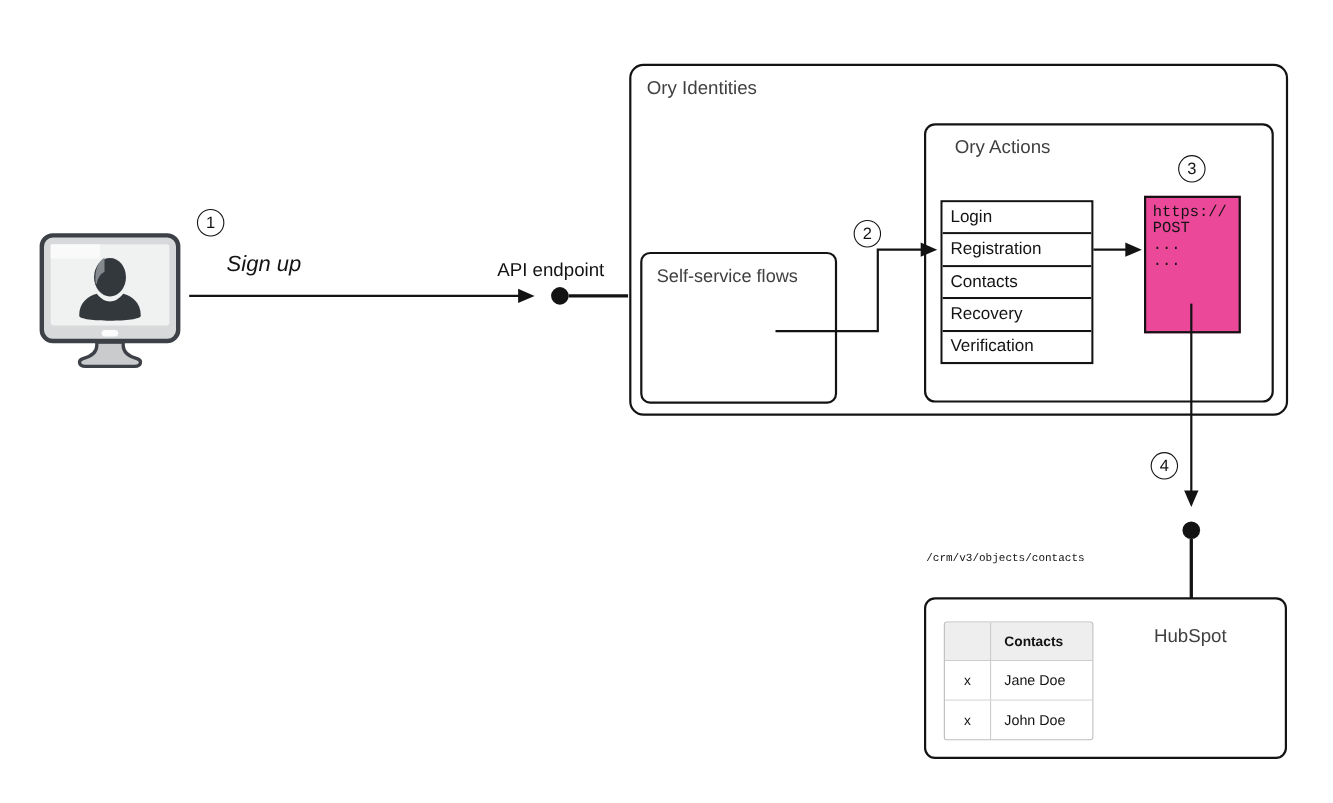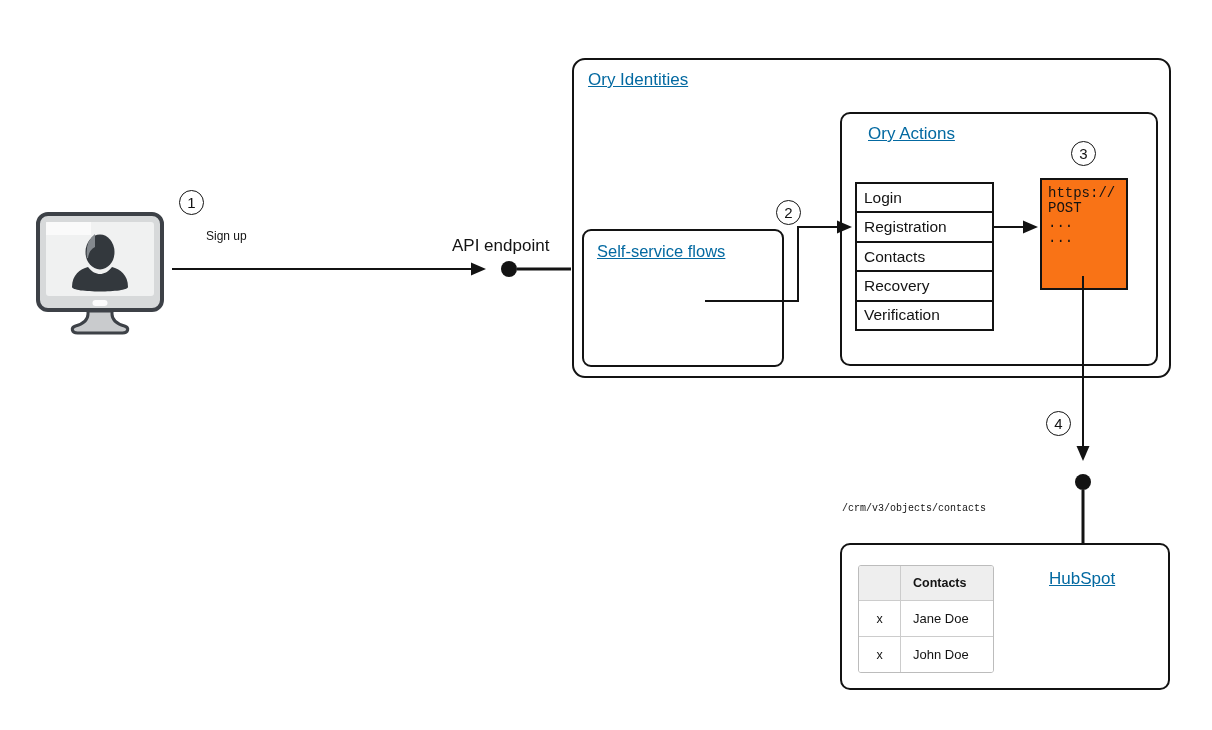--- a/index.html
+++ b/index.html
@@ -2,46 +2,46 @@
 <html><head>
 <meta charset="utf-8">
 <style>
   * { margin:0; padding:0; box-sizing:border-box; }
   body { background:#fff; }
   .canvas {
     position:relative; width:1212px; height:730px; background:#ffffff;
     font-family:"Liberation Sans", sans-serif; color:#131313; overflow:hidden;
   }
   .box { position:absolute; border:2.5px solid #131313; background:#ffffff; }
-  .box-title { position:absolute; white-space:nowrap; font-size:17px; color:#0369a1;text-decoration:underline; }
+  .box-title { position:absolute; white-space:nowrap; font-size:17px; color:#404040; }
   .label { position:absolute; white-space:nowrap; color:#131313; }
   .mono { font-family:"Liberation Mono", monospace; }
 
   
   #ory-identities { left:572px; top:58px; width:599px; height:320px; border-radius:13px; }
   
-  #self-service { left:582px; top:229px; width:202px; height:138px; border-width:2px; border-radius:9px; }
+  #self-service { left:582px; top:229px; width:179px; height:138px; border-width:2px; border-radius:9px; }
   
   #ory-actions { left:840px; top:112px; width:318px; height:254px; border-radius:10px; }
 
   
   .flow-table {
     position:absolute; left:855px; top:182px; width:139px; height:149px;
     border:2px solid #131313; background:#fff; display:flex; flex-direction:column;
   }
   .flow-row {
     flex:1; display:flex; align-items:center; padding-left:7px;
     font-size:15.5px; border-bottom:2px solid #131313; background:#fff;
   }
   .flow-row:last-child { border-bottom:none; }
 
   
   .code-box {
-    position:absolute; left:1040px; top:178px; width:88px; height:112px;
-    border:2px solid #131313; background:#f97316; padding:6px 0 0 6px;
+    position:absolute; left:1040px; top:178px; width:88px; height:125px;
+    border:2px solid #131313; background:#ec4899; padding:6px 0 0 6px;
     font-size:14px; line-height:15px; color:#131313;
   }
 
   
   #hubspot { left:840px; top:543px; width:330px; height:147px; border-radius:10px; }
   #hubspot .box-title { left:207px; top:24px; font-size:17px; }
   .contacts-table {
     position:absolute; left:16px; top:20px; width:136px;
     border:1px solid #bcbcbc; border-radius:3px; overflow:hidden; background:#fff;
   }
@@ -61,21 +61,21 @@
     position:absolute; width:25px; height:25px; border:1.6px solid #131313; border-radius:50%;
     background:#ffffff; display:flex; align-items:center; justify-content:center;
     font-size:15px; z-index:7;
   }
   #step1 { left:179px; top:190px; }
   #step2 { left:776px; top:200px; }
   #step3 { left:1071px; top:141px; }
   #step4 { left:1046px; top:411px; }
 
   
-  #signup-label { left:206px; top:229px; font-size:12px; z-index:7; }
+  #signup-label { left:206px; top:229px; font-size:20px; z-index:7;font-style:italic; }
   #api-endpoint-label { left:452px; top:236px; font-size:17px; z-index:7; }
   #crm-path-label { left:842px; top:503px; font-size:10px; z-index:7;text-align:right; }
 
   #connector-overlay { position:absolute; left:0; top:0; z-index:5; pointer-events:none; }
   #monitor-icon { position:absolute; left:25px; top:200px; z-index:2; }
 </style>
 </head>
 <body>
 
 <div class="canvas">

